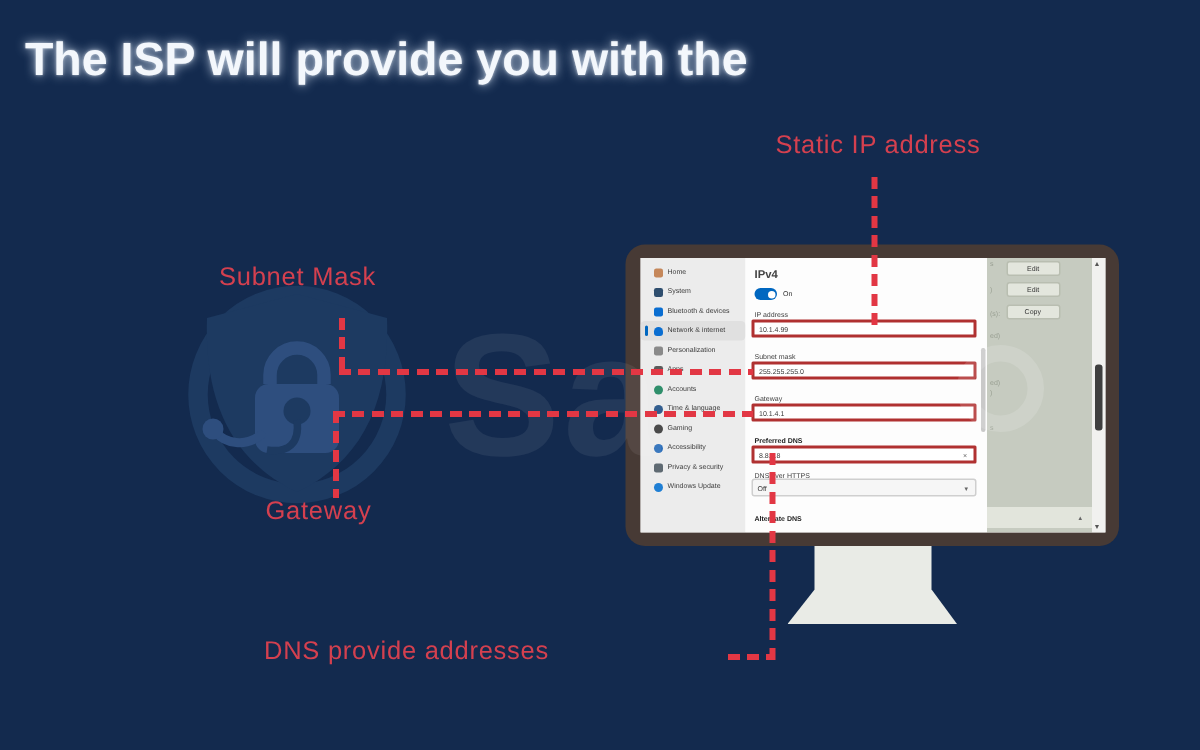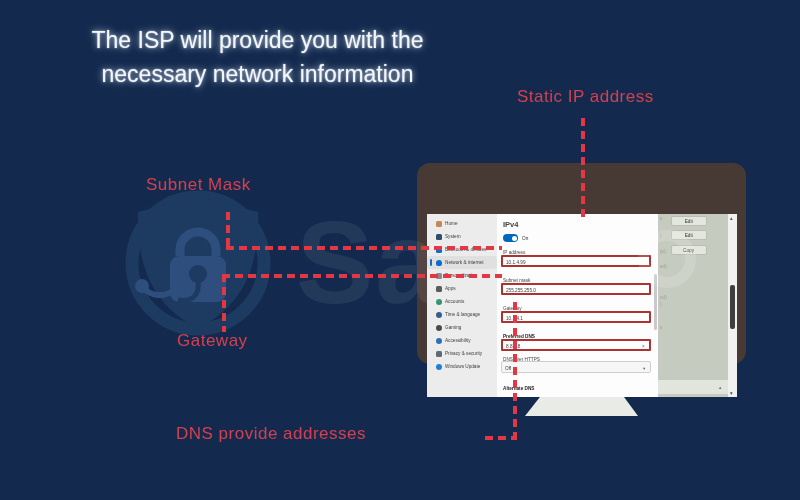--- a/index.html
+++ b/index.html
@@ -1,21 +1,21 @@
 <!DOCTYPE html>
 <html><head>
 <meta charset="utf-8">
 <style>
   html,body{margin:0;padding:0;}
   .stage{position:relative;width:800px;height:500px;background:#132a4e;overflow:hidden;
          font-family:"Liberation Sans","DejaVu Sans",sans-serif;}
 
   
   .title{position:absolute;left:0;top:23px;width:515px;text-align:center;z-index:4;
-         color:#f3f7fc;font-size:23px;font-weight:400;line-height:34px;
+         color:#f3f7fc;font-size:31px;font-weight:700;line-height:34px;
          text-shadow:0 0 7px rgba(225,238,255,.85),0 0 2px rgba(255,255,255,.6);}
 
   
   .rlabel{position:absolute;z-index:4;color:#d4404f;font-size:17px;font-weight:400;
           letter-spacing:.5px;white-space:nowrap;}
   .lbl-static{left:517px;top:87px;}
   .lbl-subnet{left:146px;top:175px;}
   .lbl-gateway{left:177px;top:331px;}
   .lbl-dns{left:176px;top:424px;}
 
@@ -38,21 +38,21 @@
   .wm-ring{position:absolute;left:638px;top:230px;width:58px;height:58px;border-radius:50%;
            border:11px solid rgba(255,255,255,.14);box-sizing:border-box;z-index:3;}
 
   
   .monitor{position:absolute;left:417px;top:163px;width:329px;height:201px;background:#473a35;
            border-radius:13px;z-index:1;}
   .stand-neck{position:absolute;left:543px;top:363px;width:78px;height:31px;background:#e9ebe6;z-index:0;}
   .stand-base{position:absolute;left:525px;top:393px;width:113px;height:23px;background:#e9ebe6;
               clip-path:polygon(16% 0,85% 0,100% 100%,0 100%);z-index:0;}
   .screen{position:absolute;left:427px;top:172px;width:310px;height:183px;background:#fff;z-index:1;
-          display:flex;overflow:hidden;margin-top:42px;}
+          display:flex;overflow:hidden;}
 
   
   .tiny{display:inline-block;font-size:9px;line-height:1.15;transform:scale(.52);
         transform-origin:0 50%;white-space:nowrap;}
   .t7{display:inline-block;font-size:13px;line-height:1.1;transform:scale(.58);
       transform-origin:0 50%;white-space:nowrap;font-weight:700;}
 
   
   .sb{width:70px;flex:0 0 70px;background:#ececec;padding-top:3px;box-sizing:border-box;}
   .srow{position:relative;height:13px;display:flex;align-items:center;padding-left:9px;gap:3px;}
@@ -123,21 +123,20 @@
     <path d="M102 88 v-6 a18 18 0 0 1 36 0 v6" fill="none" stroke="#2e4e7e" stroke-width="9"></path>
     <rect x="92" y="88" width="56" height="46" rx="9" fill="#2e4e7e"></rect>
     <circle cx="120" cy="106" r="9" fill="#1d3a61"></circle>
     <path d="M120 112 c2 16 -6 22 -20 20" stroke="#1d3a61" stroke-width="5" fill="none"></path>
     <path d="M96 122 c-10 8 -24 6 -30 -2" stroke="#2e4e7e" stroke-width="6" fill="none" stroke-linecap="round"></path>
     <circle cx="64" cy="118" r="7" fill="#2e4e7e"></circle>
   </svg>
 
   <div class="title">
     <div>The ISP will provide you with the</div>
-    <div>necessary network information</div>
   </div>
 
   <div class="stand-neck"></div>
   <div class="stand-base"></div>
 
   <div class="monitor"></div>
   <div class="screen">
 
     <div class="sb">
       <div class="srow">

